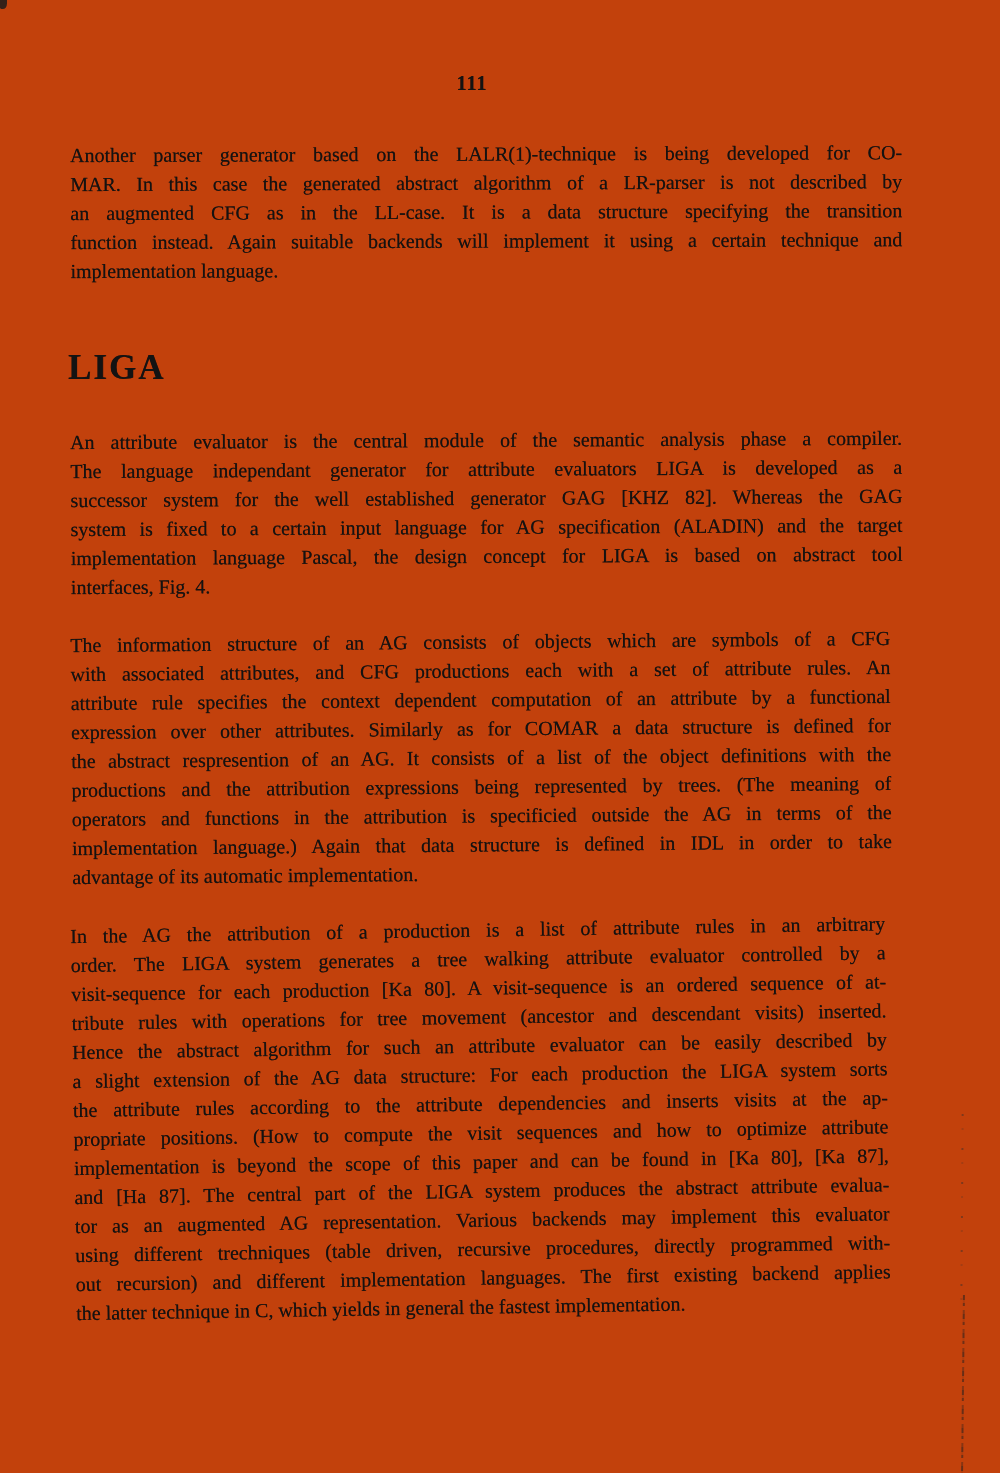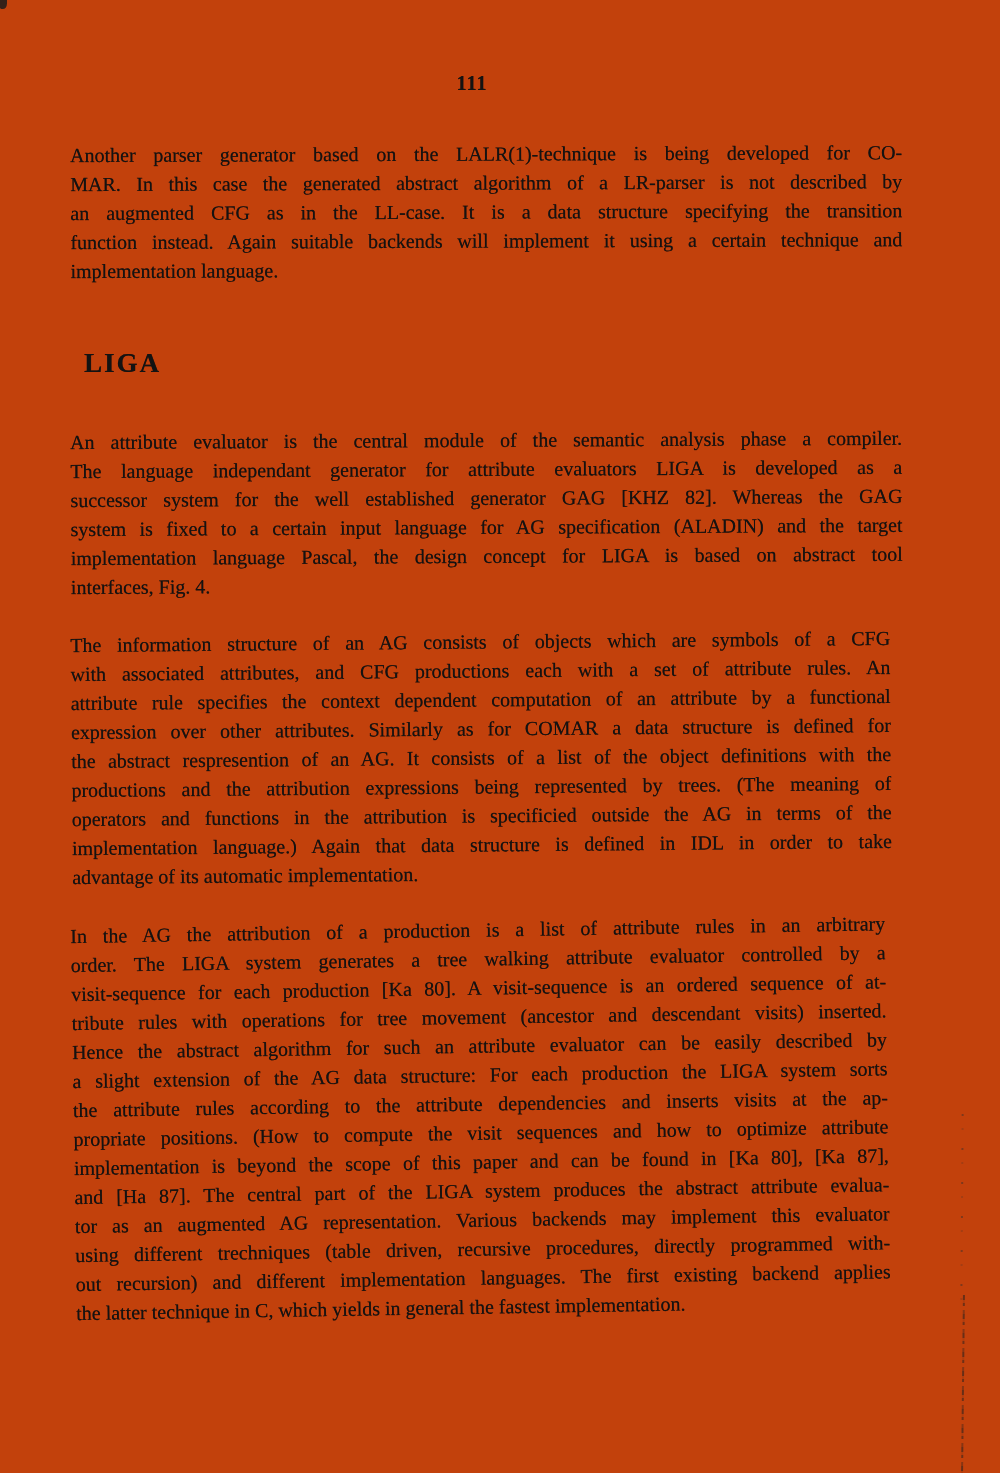--- a/index.html
+++ b/index.html
@@ -25,23 +25,23 @@
     width: 800px;
     text-align: center;
     font-size: 20px;
     font-weight: 600;
     letter-spacing: 1px;
     text-shadow: 0.2px 0.2px 0.4px rgba(0,0,0,0.55);
   }
   
   .heading {
     position: absolute;
-    left: 84px;
+    left: 68px;
     top: 348px;
-    font-size: 27px;
+    font-size: 35px;
     font-weight: 700;
     letter-spacing: 2px;
     text-shadow: 0.3px 0.3px 0.4px rgba(0,0,0,0.6);
   }
   
   .para {
     position: absolute;
     left: 70px;
     font-size: 20px;
     line-height: 29px;

